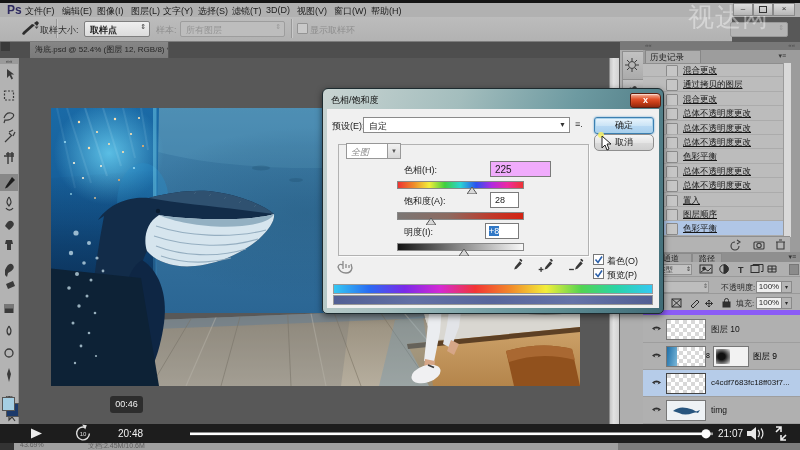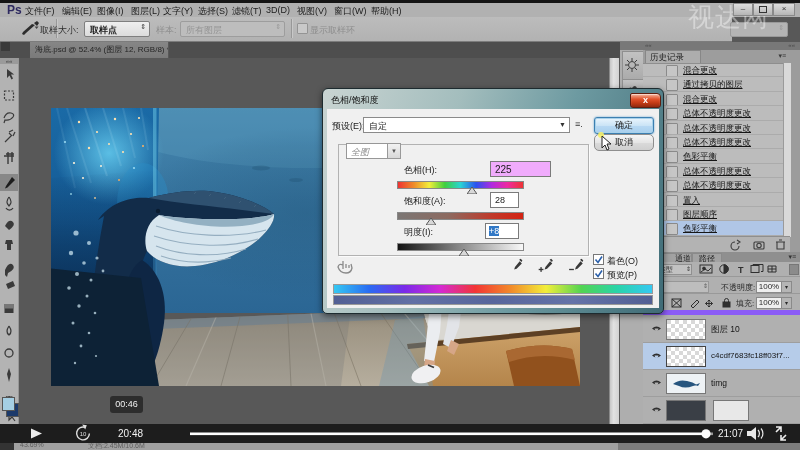--- a/index.html
+++ b/index.html
@@ -194,21 +194,21 @@
       <path d="M92 5 a4 4 0 1 0 4 4 M94 3 l3 2 -3 2"></path>
       <rect x="111" y="5" width="10" height="7" rx="1"></rect>
           <circle cx="116" cy="8.5" r="2.2"></circle>
       <path d="M134 5 h7 v7 h-7 z M133 5 h9 M136 3 h3"></path>
     </g>
       </svg>
   </div>
 </div>
 <div class="abs" id="lyrpanel">
   <div style="position:absolute;left:0;top:0;width:157px;height:10px;background:#8f8f8f;"></div>
-  <div style="position:absolute;left:19px;top:1px;width:28px;height:9px;background:#a2a2a2;border:1px solid #8a8a8a;font-size:8px;color:#222;text-align:right;line-height:9px;">通道</div>
+  <div style="position:absolute;left:19px;top:1px;width:28px;height:9px;background:#a2a2a2;border:1px solid #8a8a8a;font-size:8px;color:#222;text-align:left;line-height:9px;">通道</div>
   <div style="position:absolute;left:49px;top:1px;width:28px;height:9px;background:#a2a2a2;border:1px solid #8a8a8a;font-size:8px;color:#222;text-align:center;line-height:9px;">路径</div>
   <span style="position:absolute;right:4px;top:1px;font-size:7px;color:#333;">▾≡</span>
   <div style="position:absolute;left:0;top:10px;width:157px;height:14px;background:#b0b0b0;border-bottom:1px solid #999;">
     <div style="position:absolute;left:14px;top:2px;width:33px;height:9px;background:#c2c2c2;border:1px solid #909090;font-size:7.5px;color:#333;">类型 <span style="float:right;font-size:6px">⇕</span></div>
     <svg style="position:absolute;left:55px;top:1px" width="100" height="12">
         <g fill="none" stroke="#2f2f2f" stroke-width="1">
       <rect x="2" y="2" width="12" height="8"></rect>
           <circle cx="6" cy="5.5" r="1.4" fill="#2f2f2f"></circle>
           <path d="M3 9 l4 -3 3 2 3 -3"></path>
       <circle cx="26" cy="6" r="4.2"></circle>
@@ -244,20 +244,33 @@
     <div style="position:absolute;left:113px;top:2px;width:24px;height:10px;background:#efefef;border:1px solid #8a8a8a;text-align:center;line-height:10px;">100%</div>
     <div style="position:absolute;left:138px;top:2px;width:9px;height:10px;background:#b5b5b5;border:1px solid #8a8a8a;font-size:6px;text-align:center;line-height:10px;">▾</div>
   </div>
   <div style="position:absolute;left:0;top:64px;width:157px;">
     <div class="lrow">
         <svg class="leye">
           <path d="M1 3.5 q4.5 -4 9 0 q-4.5 4 -9 0 M3.5 3.5 a2 2 0 0 0 4 0" fill="#2f2f2f"></path>
         </svg>
         <span class="lthumb"></span>
         <span class="lname">图层 10</span>
+      </div>
+    <div class="lrow">
+        <svg class="leye">
+          <path d="M1 3.5 q4.5 -4 9 0 q-4.5 4 -9 0 M3.5 3.5 a2 2 0 0 0 4 0" fill="#2f2f2f"></path>
+        </svg>
+        <span class="lthumb">
+          <span style="position:absolute;left:0;top:0;width:10px;height:19px;background:linear-gradient(100deg,#1e6fa8,#7ab7d8)"></span>
+        </span>
+      <span style="position:absolute;left:63px;top:9px;font-size:7px;">8</span>
+      <span style="position:absolute;left:70px;top:3px;width:34px;height:19px;border:1px solid #777;background:#f2f2f2;">
+          <span style="position:absolute;left:2px;top:2px;width:14px;height:15px;background:radial-gradient(ellipse at 40% 50%,#111 30%,#888 70%,#f2f2f2 100%)"></span>
+        </span>
+      <span style="position:absolute;left:110px;top:8px;font-size:8.5px;">图层 9</span>
       </div>
     <div class="lrow" style="background:#b6cce9">
         <svg class="leye">
           <path d="M1 3.5 q4.5 -4 9 0 q-4.5 4 -9 0 M3.5 3.5 a2 2 0 0 0 4 0" fill="#2f2f2f"></path>
         </svg>
         <span class="lthumb" style="border-color:#444"></span>
         <span class="lname" style="font-size:8px">c4cdf7683fc18ff03f7...</span>
       </div>
     <div class="lrow">
         <svg class="leye">

